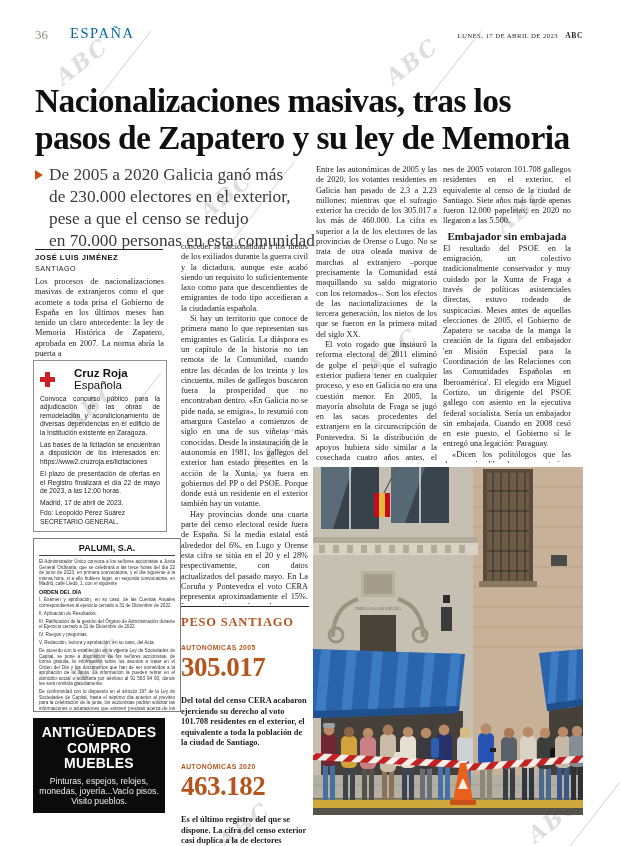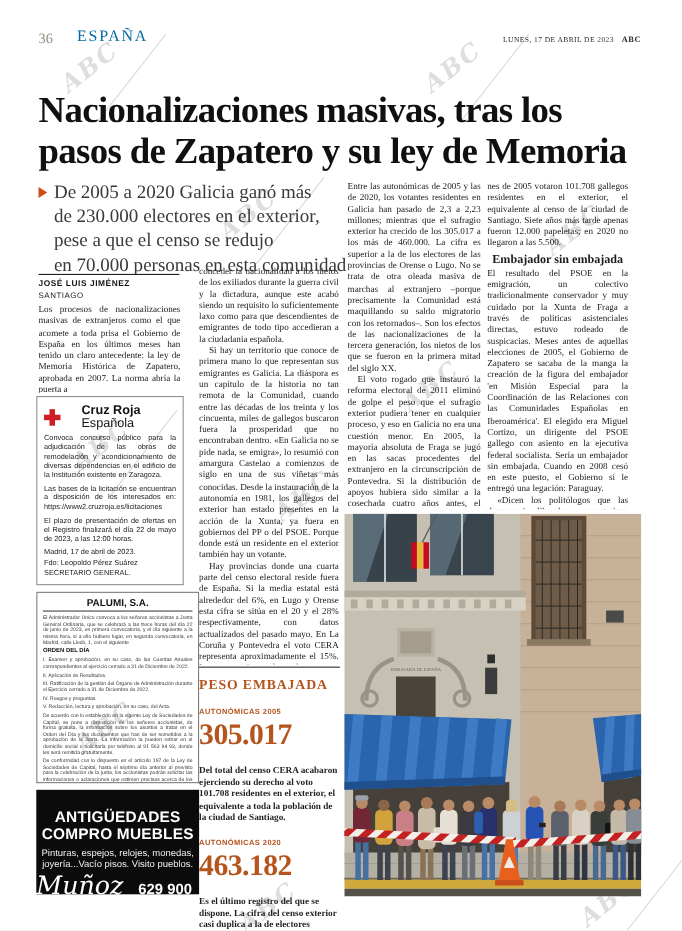--- a/index.html
+++ b/index.html
@@ -69,22 +69,22 @@
 
   
   .ad-palumi{left:33px;top:538px;width:148px;height:174px;border:1px solid #7d7d7d;
       font-family:"Liberation Sans",sans-serif;padding:4px 5px;box-sizing:border-box;overflow:hidden;}
   .palumi-title{text-align:center;font-weight:bold;font-size:9px;color:#111;
       border-bottom:1px solid #444;padding-bottom:2px;margin-bottom:3px;}
   .ad-palumi p{font-size:4.6px;line-height:5.5px;margin:0 0 2.5px;text-align:justify;color:#333;}
   .ad-palumi .ordertitle{font-weight:bold;font-size:5.4px;color:#111;margin:2px 0 2px;text-align:left;}
 
   
-  .ad-black{left:33px;top:718px;width:148px;height:95px;background:#0b0b0b;color:#fff;
-      text-align:center;font-family:"Liberation Sans",sans-serif;padding-top:17px;box-sizing:border-box;}
+  .ad-black{left:33px;top:718px;width:132px;height:95px;background:#0b0b0b;color:#fff;
+      text-align:center;font-family:"Liberation Sans",sans-serif;padding-top:7px;box-sizing:border-box;}
   .black-l1{font-weight:bold;font-size:14px;line-height:15.5px;letter-spacing:.2px;}
   .black-desc{font-size:8.6px;line-height:10.2px;margin-top:4px;color:#eee;}
   .black-row{display:flex;align-items:baseline;justify-content:center;gap:7px;margin-top:3px;}
   .munoz{font-family:"DejaVu Serif",serif;font-style:italic;font-size:23px;}
   .phone{font-weight:bold;font-size:13.5px;}
 
   
   .photo{left:313px;top:467px;width:270px;height:348px;}
 </style>
 </head>
@@ -149,21 +149,21 @@
 
   <div class="col" id="col4">
     <p>nes de 2005 votaron 101.708 gallegos residentes en el exterior, el equivalente al censo de la ciudad de Santiago. Siete años más tarde apenas fueron 12.000 papeletas; en 2020 no llegaron a las 5.500.</p>
     <div class="subhead">Embajador sin embajada</div>
     <p>El resultado del PSOE en la emigración, un colectivo tradicionalmente conservador y muy cuidado por la Xunta de Fraga a través de políticas asistenciales directas, estuvo rodeado de suspicacias. Meses antes de aquellas elecciones de 2005, el Gobierno de Zapatero se sacaba de la manga la creación de la figura del embajador 'en Misión Especial para la Coordinación de las Relaciones con las Comunidades Españolas en Iberoamérica'. El elegido era Miguel Cortizo, un dirigente del PSOE gallego con asiento en la ejecutiva federal socialista. Sería un embajador sin embajada. Cuando en 2008 cesó en este puesto, el Gobierno sí le entregó una legación: Paraguay.</p>
     <p class="ind">«Dicen los politólogos que las democracias liberales se caracterizan porque las reglas son ciertas y el resultado incierto», ilustró en una ocasión el diputado del BNG Carlos Aymerych, «pero en el caso del voto</p>
   </div>
 
   <div class="abs factbox">
     <div class="fb-rule"></div>
-    <div class="fb-title">PESO EMBAJADA</div>
+    <div class="fb-title">PESO SANTIAGO</div>
     <div class="fb-label">AUTONÓMICAS 2005</div>
     <div class="fb-value">305.017</div>
     <div class="fb-text">Del total del censo CERA acabaron ejerciendo su derecho al voto 101.708 residentes en el exterior, el equivalente a toda la población de la ciudad de Santiago.</div>
     <div class="fb-label">AUTONÓMICAS 2020</div>
     <div class="fb-value">463.182</div>
     <div class="fb-text">Es el último registro del que se dispone. La cifra del censo exterior casi duplica a la de electores residentes en las provincias de Orense o Lugo.</div>
   </div>
 
   <div class="abs ad-cruz">
     <div class="cruz-head">

